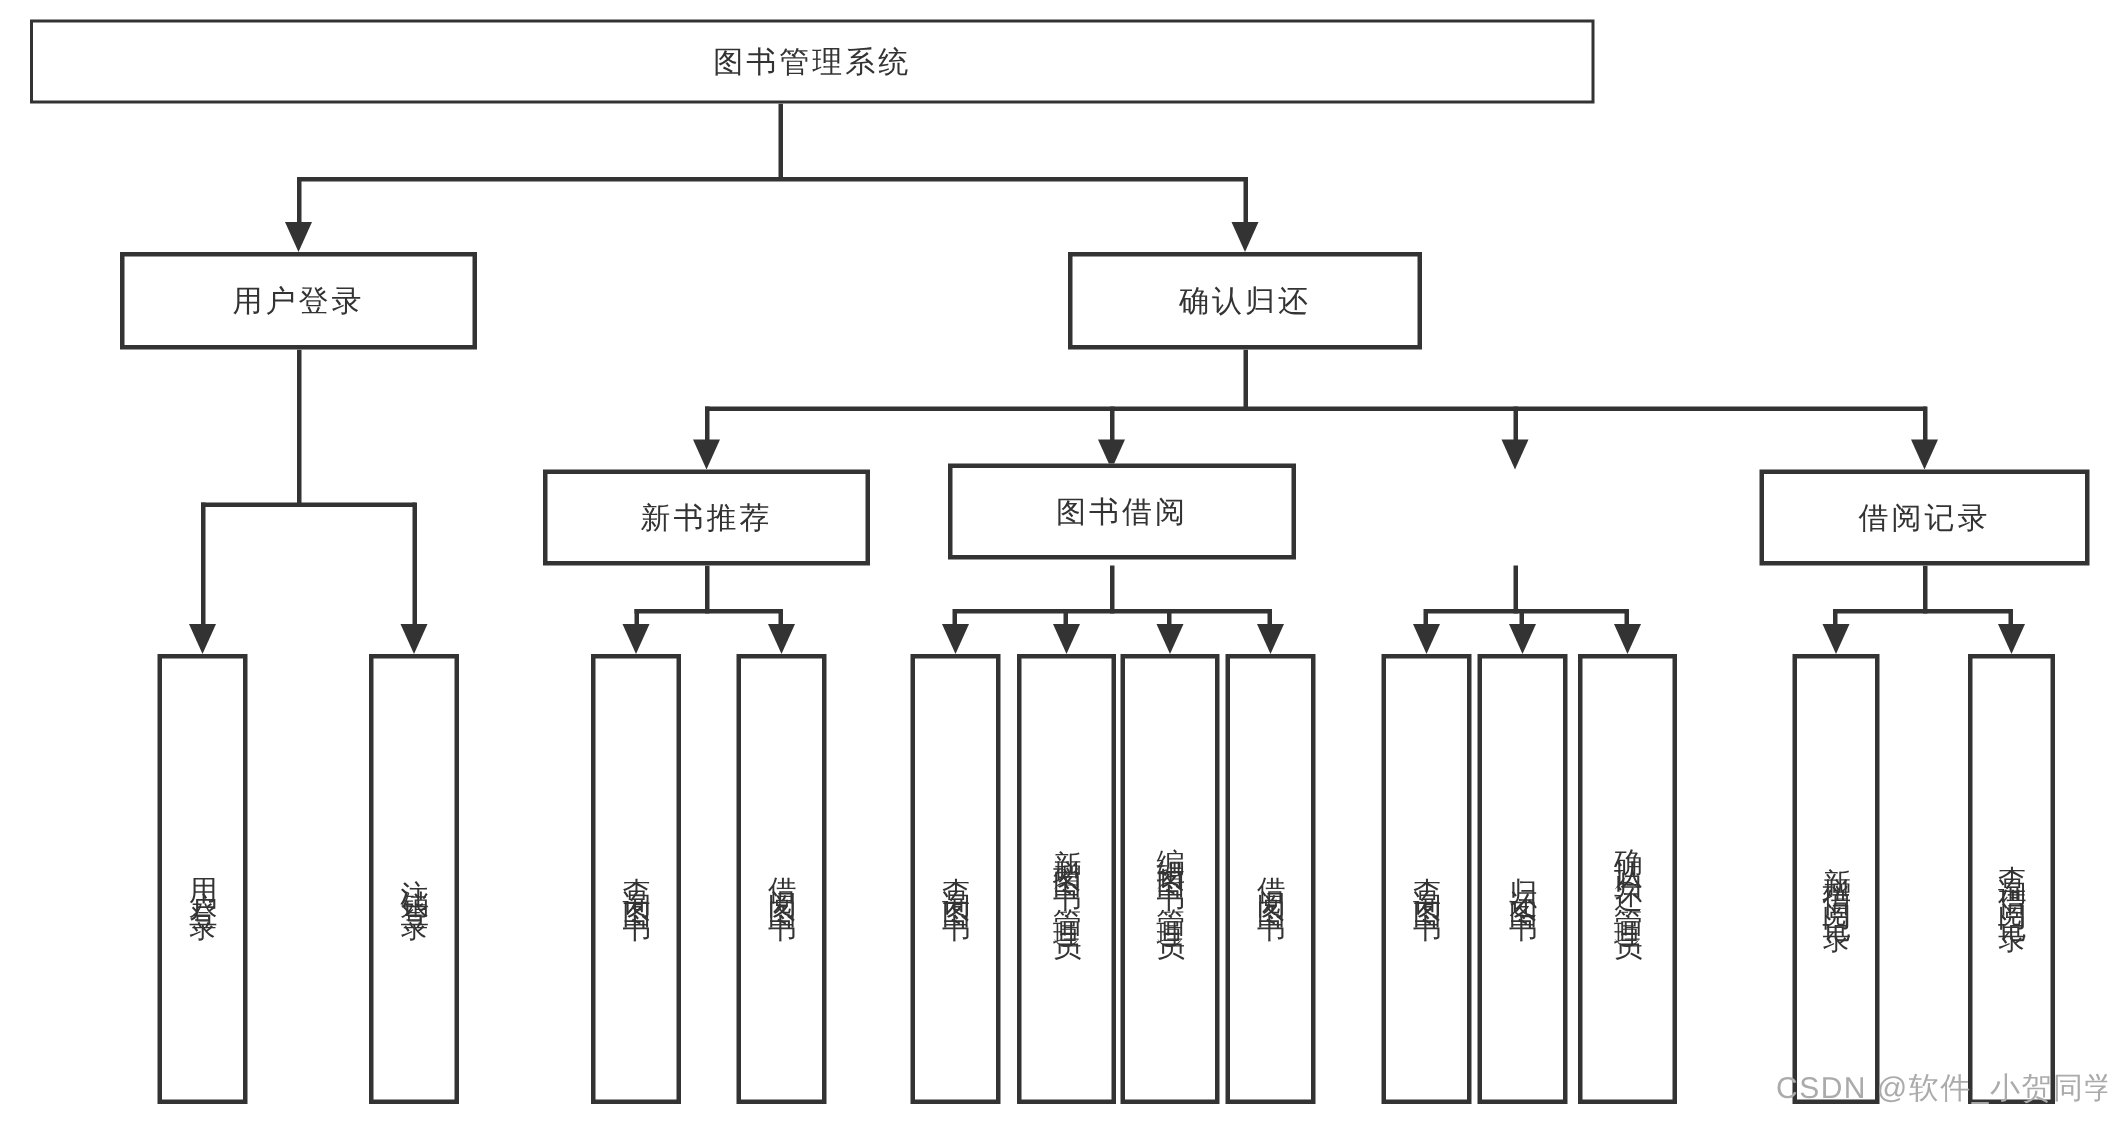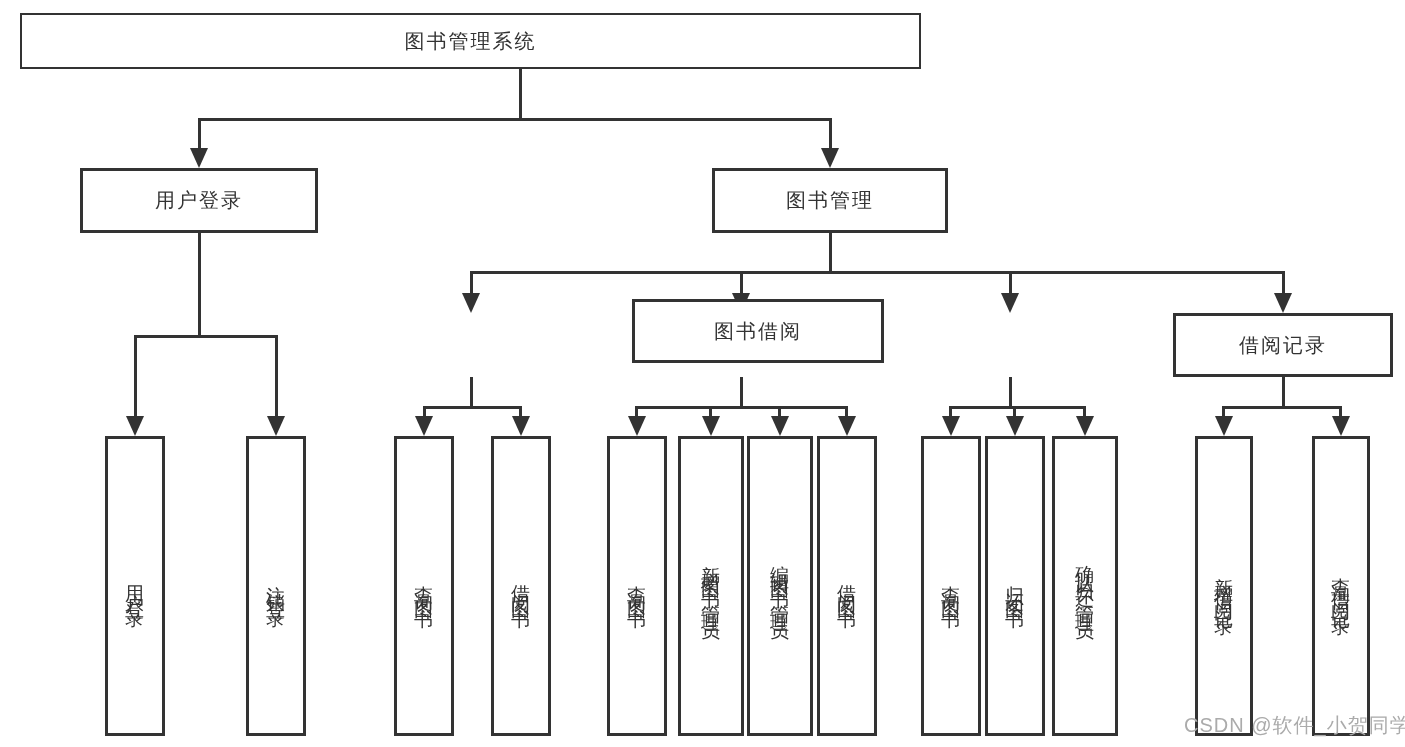--- a/index.html
+++ b/index.html
@@ -111,32 +111,35 @@
   <div class="arrow" style="left:628px;top:416px;"></div>
   <div class="arrow" style="left:702px;top:416px;"></div>
   <div class="arrow" style="left:771px;top:416px;"></div>
   <div class="arrow" style="left:838px;top:416px;"></div>
   <div class="arrow" style="left:942px;top:416px;"></div>
   <div class="arrow" style="left:1006px;top:416px;"></div>
   <div class="arrow" style="left:1076px;top:416px;"></div>
   <div class="arrow" style="left:1215px;top:416px;"></div>
   <div class="arrow" style="left:1332px;top:416px;"></div>
 
-  <div class="box root-box" style="left:20px;top:13px;width:901px;height:56px;">
+  <div class="box root-box" style="left:20px;top:13px;width:1043px;height:56px;">
     <span class="hlabel">图书管理系统</span>
   </div>
 
   <div class="box" style="left:80px;top:168px;width:238px;height:65px;">
     <span class="hlabel">用户登录</span>
   </div>
   <div class="box" style="left:712px;top:168px;width:236px;height:65px;">
-    <span class="hlabel">图书管理</span>
+    <span class="hlabel">确认归还</span>
   </div>
 
-  <div class="box" style="left:632px;top:299px;width:252px;height:64px;">
+  <div class="box" style="left:362px;top:313px;width:218px;height:64px;">
+    <span class="hlabel">新书推荐</span>
+  </div>
+  <div class="box" style="left:632px;top:309px;width:232px;height:64px;">
     <span class="hlabel">图书借阅</span>
   </div>
   <div class="box" style="left:1173px;top:313px;width:220px;height:64px;">
     <span class="hlabel">借阅记录</span>
   </div>
 
   <div class="box" style="left:105px;top:436px;width:60px;height:300px;">
     <span class="vlabel">用户登录</span>
   </div>
   <div class="box" style="left:246px;top:436px;width:60px;height:300px;">

